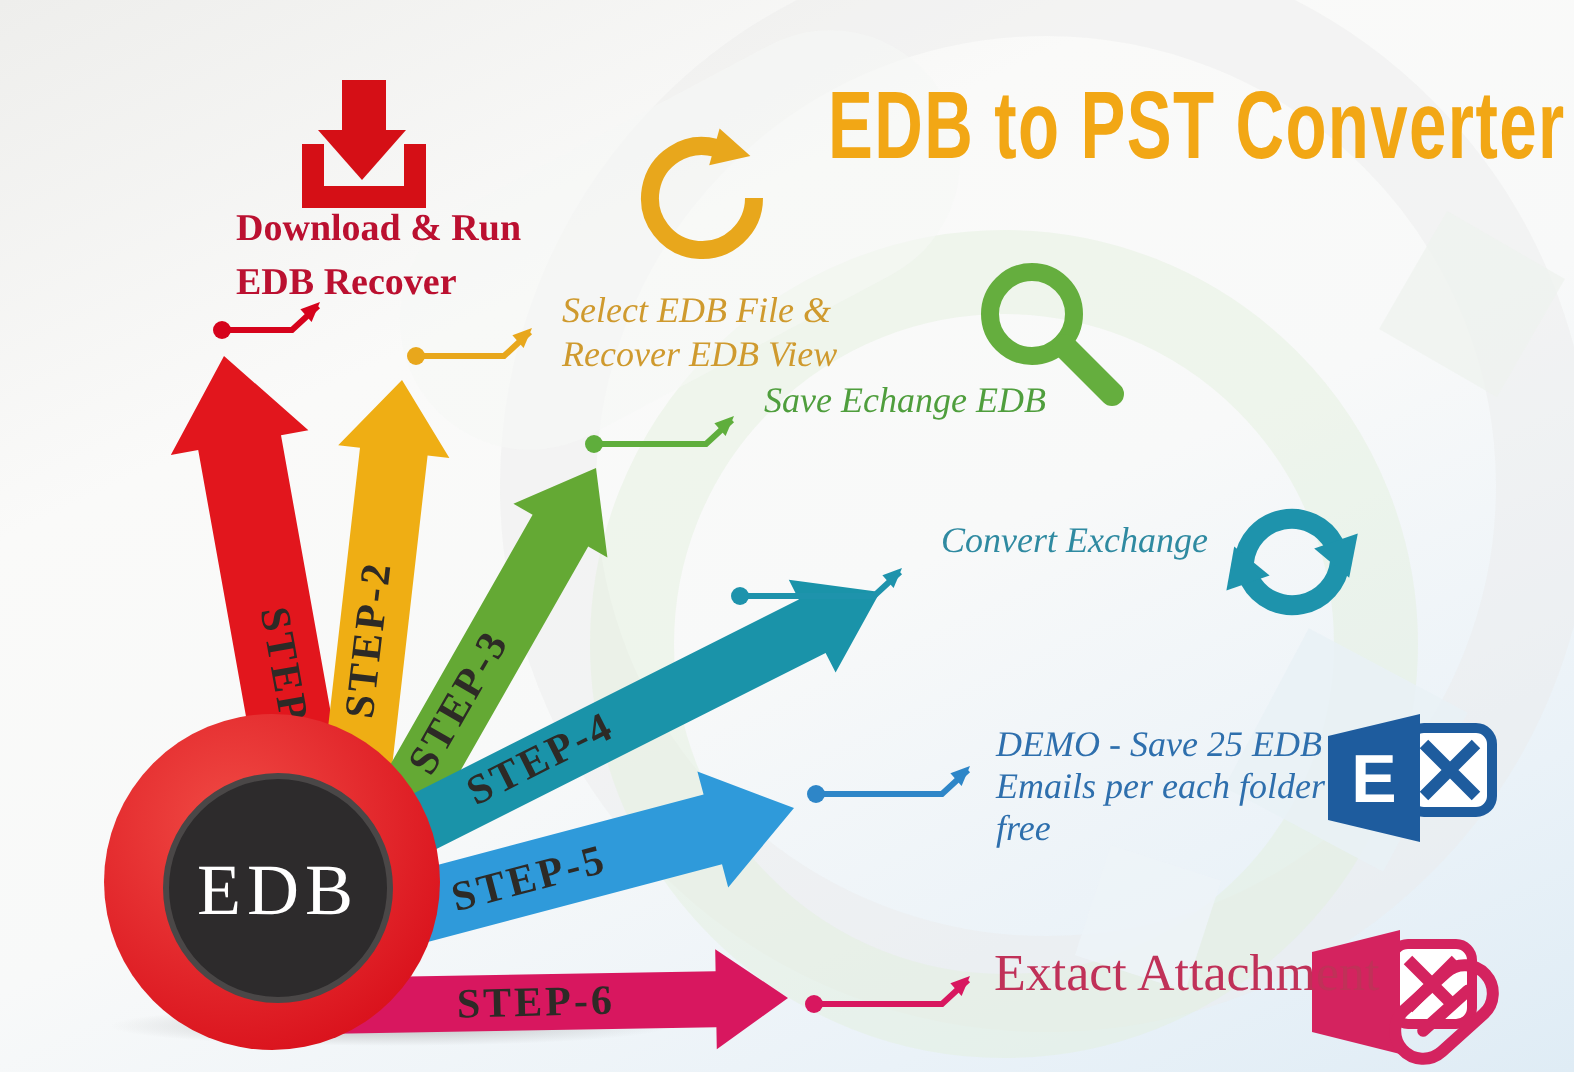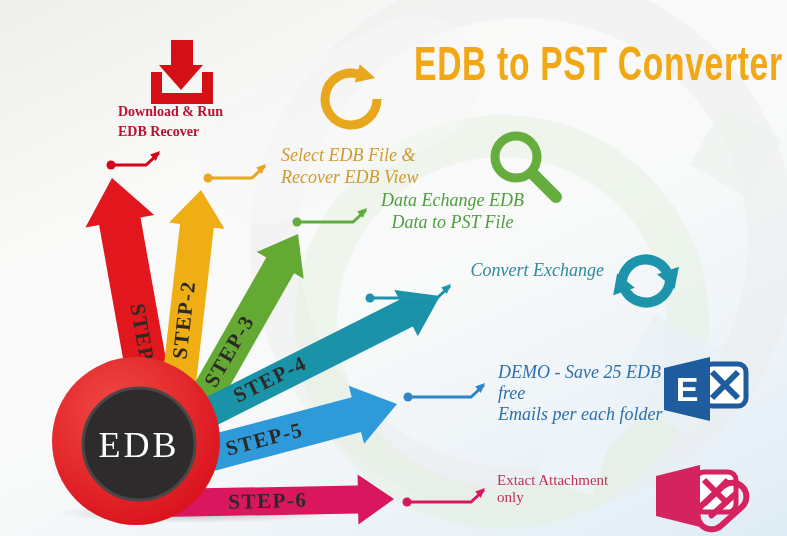--- a/index.html
+++ b/index.html
@@ -20,26 +20,26 @@
     font-family:"Liberation Sans",sans-serif;font-weight:700;font-size:48px;
     color:#f2a715;letter-spacing:1px;
     transform:scaleX(.70);transform-origin:100% 50%;
   }
   svg.overlay{position:absolute;left:0;top:0;}
   .steplabel{font-family:"Liberation Serif",serif;font-weight:700;font-size:21px;letter-spacing:1.5px;fill:#2d2a26;}
   .balltext{font-family:"Liberation Serif",serif;font-size:36px;fill:#ffffff;letter-spacing:3px;}
   .elogo{font-family:"Liberation Sans",sans-serif;font-weight:700;font-size:34px;fill:#ffffff;}
   .caption{position:absolute;font-style:italic;font-size:18px;line-height:1.22;}
   .caption span{display:block;}
-  .cap1{left:118px;top:102px;font-style:normal;font-weight:700;font-size:14px;line-height:1.4;color:#bb1030;}
+  .cap1{left:118px;top:102px;font-style:normal;font-weight:700;font-size:19px;line-height:1.4;color:#bb1030;}
   .cap2{left:281px;top:145px;color:#cf9a2e;}
   .cap3{left:370px;top:190px;width:165px;text-align:center;color:#4f9e3d;}
   .cap4{left:452px;top:260px;width:152px;text-align:right;color:#2f8aa1;}
   .cap5{left:498px;top:362px;color:#2e6fad;line-height:1.18;}
-  .cap6{left:497px;top:472px;font-style:normal;font-size:15px;line-height:1.12;color:#c03158;}
+  .cap6{left:497px;top:472px;font-style:normal;font-size:26px;line-height:1.12;color:#c03158;}
 </style>
 </head>
 <body>
 
 <div class="canvas">
 
   <div class="wm wm-ring1"></div>
   <div class="wm wm-ring2"></div>
   <div class="wm wm-ribbon"></div>
   <div class="wm wm-cube1"></div>
@@ -171,29 +171,27 @@
 
   <div class="caption cap1">
     <span>Download &amp; Run</span>
     <span>EDB Recover</span>
   </div>
   <div class="caption cap2">
     <span>Select EDB File &amp;</span>
     <span>Recover EDB View</span>
   </div>
   <div class="caption cap3">
-    <span>Data  Echange EDB</span>
-    <span>Data to PST File</span>
+    <span>Save  Echange EDB</span>
   </div>
   <div class="caption cap4">
     <span>Convert Exchange</span>
   </div>
   <div class="caption cap5">
     <span>DEMO - Save 25 EDB</span>
+    <span>Emails per each folder</span>
     <span>free</span>
-    <span>Emails per each folder</span>
   </div>
   <div class="caption cap6">
     <span>Extact Attachment</span>
-    <span>only</span>
   </div>
 
 </div>
 
 </body></html>

